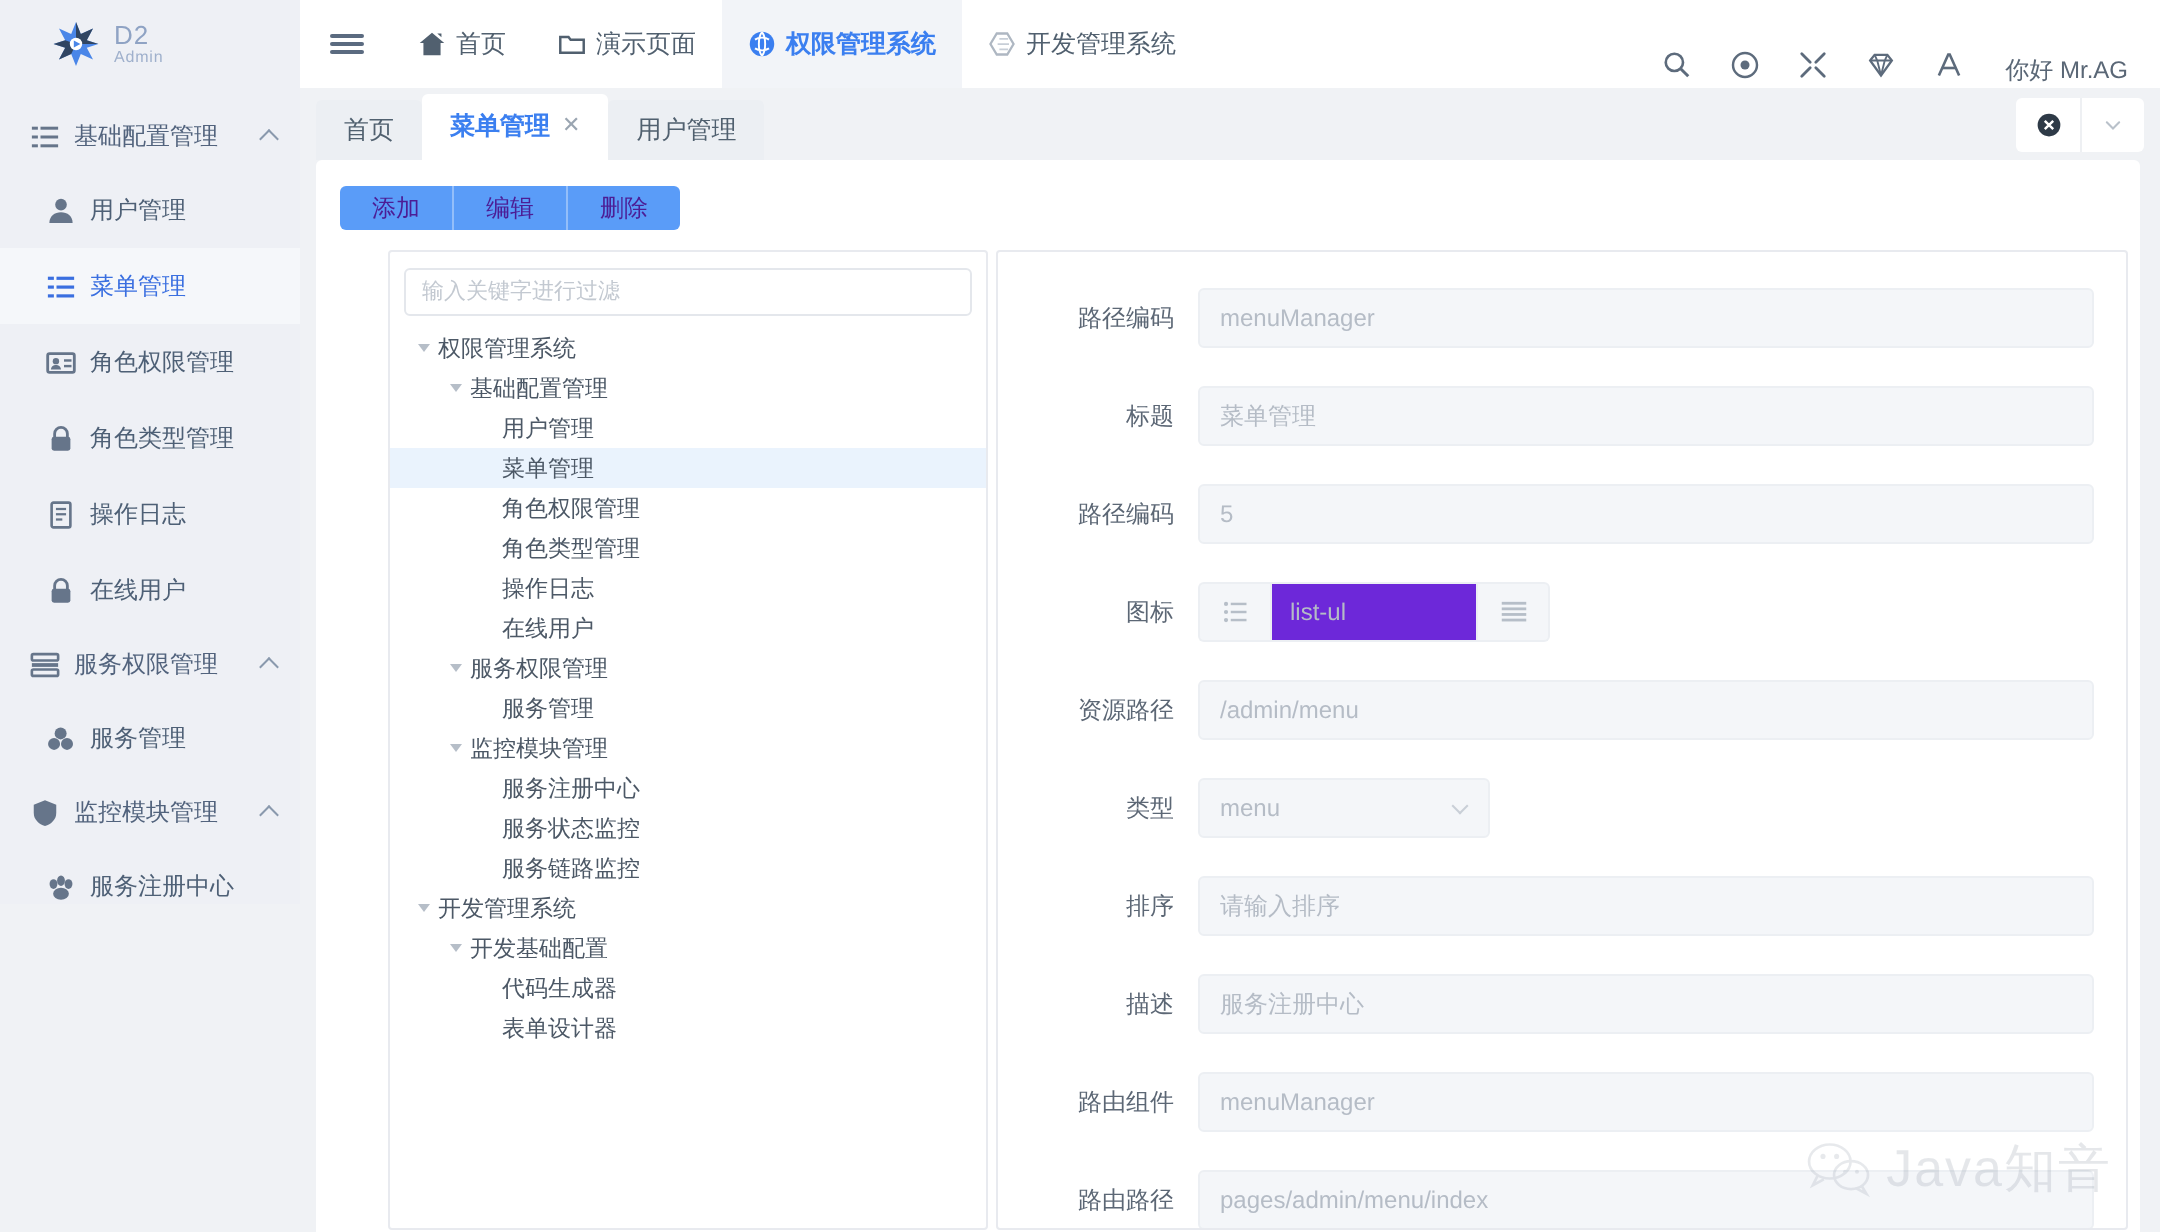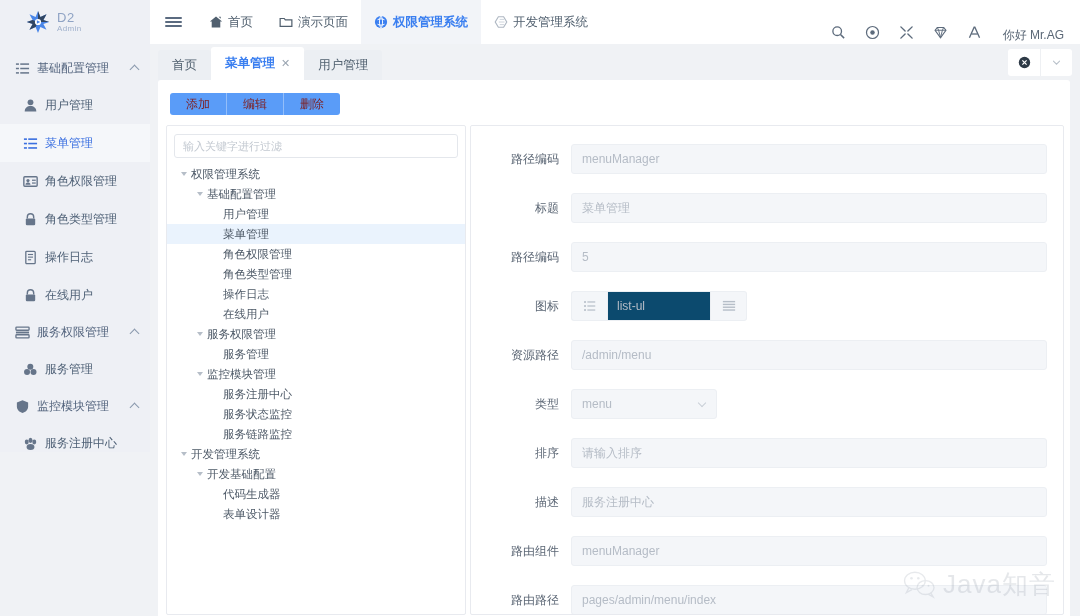--- a/index.html
+++ b/index.html
@@ -101,30 +101,30 @@
 
   
   .page {
     flex: 1 1 auto; background: #fff; margin: 0 10px 0 8px;
     border-radius: 3px 3px 0 0; padding: 0; min-height: 0; position: relative;
     overflow: hidden;
   }
   .btn-row { padding: 13px 12px 10px 12px; }
   .btn-group { display: inline-flex; border-radius: 3px; overflow: hidden; }
   .btn {
-    font-size: 12px; color: #7f1d1d; padding: 0 16px; height: 22px;
+    font-size: 12px; color: #4c1d95; padding: 0 16px; height: 22px;
     display: flex; align-items: center; cursor: pointer; border: none;
     font-family: inherit;
   }
   .btn + .btn { border-left: 1px solid rgba(255,255,255,.35); text-align: center; }
 
   .panes { display: flex; gap: 4px; padding: 0 6px 0 8px; height: 490px; }
   .pane-tree {
     width: 300px; flex: 0 0 300px; border: 1px solid #e8eaef; border-radius: 2px;
-    background: #fff; position: relative; overflow: hidden;
+    background: #fff; position: relative; overflow: hidden; margin-left: 28px;
   }
   .filter-wrap { padding: 8px 7px 4px 7px; }
   .filter-input {
     width: 100%; height: 24px; border: 1px solid #e4e7ec; border-radius: 3px;
     font-size: 11px; color: #9aa3ad; padding: 0 8px; outline: none;
     font-family: inherit; background:#fff;
   }
   .filter-input::placeholder { color: #c3c9d1; }
   .tree { padding: 2px 0 0 0; }
   .tree-node {
@@ -168,21 +168,21 @@
     transform: rotate(45deg);
   }
   .input-grp { display: flex; align-items: stretch; width: 176px; }
   .input-grp .addon {
     width: 36px; flex: 0 0 36px; background: #f4f6f9; border: 1px solid #eceff3;
     display:flex; align-items:center; justify-content:center;
   }
   .input-grp .addon:first-child { border-radius: 3px 0 0 3px; border-right: none; }
   .input-grp .addon:last-child { border-radius: 0 3px 3px 0; border-left: none; }
   .input-grp .mid {
-    flex: 1 1 auto; background: #0c4a6e; border: 1px solid #eceff3;
+    flex: 1 1 auto; background: #6d28d9; border: 1px solid #eceff3;
     display:flex; align-items:center; padding: 0 9px; font-size: 12px; color: #b5bcc6;
     height: 30px;
   }
 
   
   .watermark {
     position: absolute; right: 14px; bottom: 14px;
     display: flex; align-items: center; gap: 6px;
     opacity: .22; pointer-events: none;
   }

